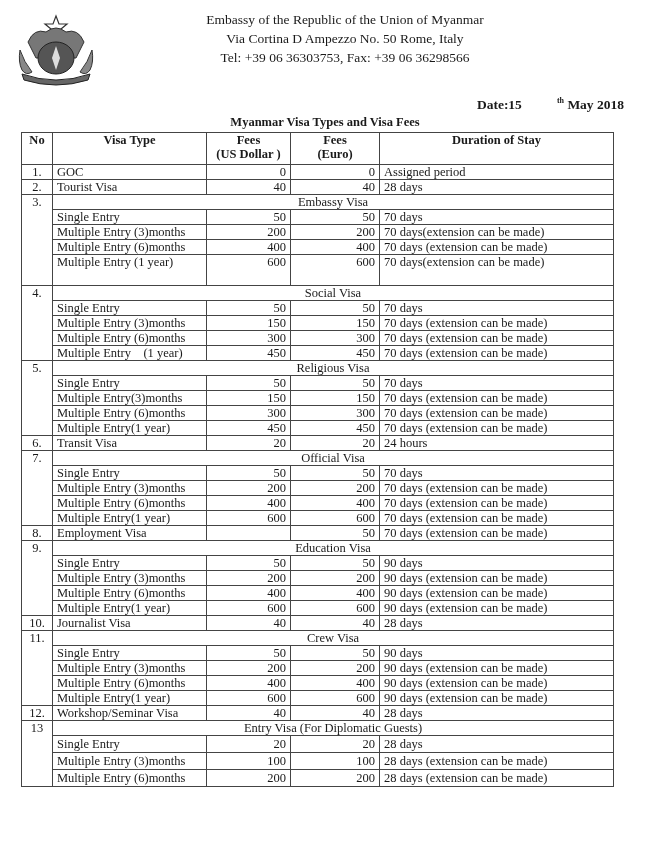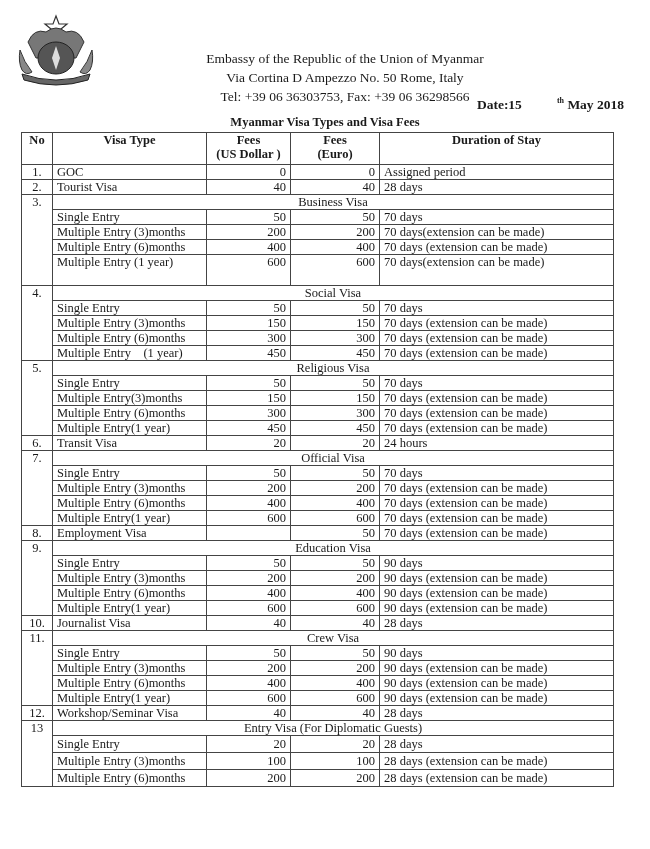--- a/index.html
+++ b/index.html
@@ -1,20 +1,20 @@
 <!DOCTYPE html>
 <html><head>
 <meta charset="utf-8">
 <style>
   html, body { margin: 0; padding: 0; background: #fff; }
   body { width: 650px; height: 849px; position: relative; overflow: hidden;
          font-family: "Liberation Serif", "DejaVu Serif", serif; color: #1a1a1a; }
   .emblem { position: absolute; left: 14px; top: 14px; width: 84px; height: 72px; }
   .letterhead { position: absolute; left: 150px; width: 390px; top: 10px; text-align: center;
-                font-size: 13.5px; line-height: 19px; margin-top: 39px; }
+                font-size: 13.5px; line-height: 19px; }
   .email-link { text-decoration: underline; color: #333; }
   .date { position: absolute; right: 26px; top: 96px; font-size: 13.5px; font-weight: bold; }
   .date sup { font-size: 8px; margin-left: 35px; }
   .doc-title { position: absolute; left: 0; width: 650px; top: 115px; text-align: center;
                font-weight: bold; font-size: 12.5px; }
   table.visa { position: absolute; left: 21px; top: 132px; width: 593px; border-collapse: collapse;
                font-size: 12.5px; }
   table.visa td, table.visa th { border: 1px solid #444; padding: 0 4px; line-height: 14px;
                vertical-align: top; }
   table.visa th { font-weight: bold; text-align: center; height: 31px; line-height: 14px; }
@@ -78,21 +78,21 @@
       </tr>
       <tr>
         <td class="no">2.</td>
         <td>Tourist Visa</td>
         <td class="num">40</td>
         <td class="num">40</td>
         <td>28 days</td>
       </tr>
       <tr>
         <td class="no" rowspan="5">3.</td>
-        <td class="cat" colspan="4">Business Visa</td>
+        <td class="cat" colspan="4">Embassy Visa</td>
       </tr>
       <tr>
         <td style="white-space:pre">Single Entry</td>
         <td class="num">50</td>
         <td class="num">50</td>
         <td>70 days</td>
       </tr>
       <tr>
         <td style="white-space:pre">Multiple Entry (3)months</td>
         <td class="num">200</td>

